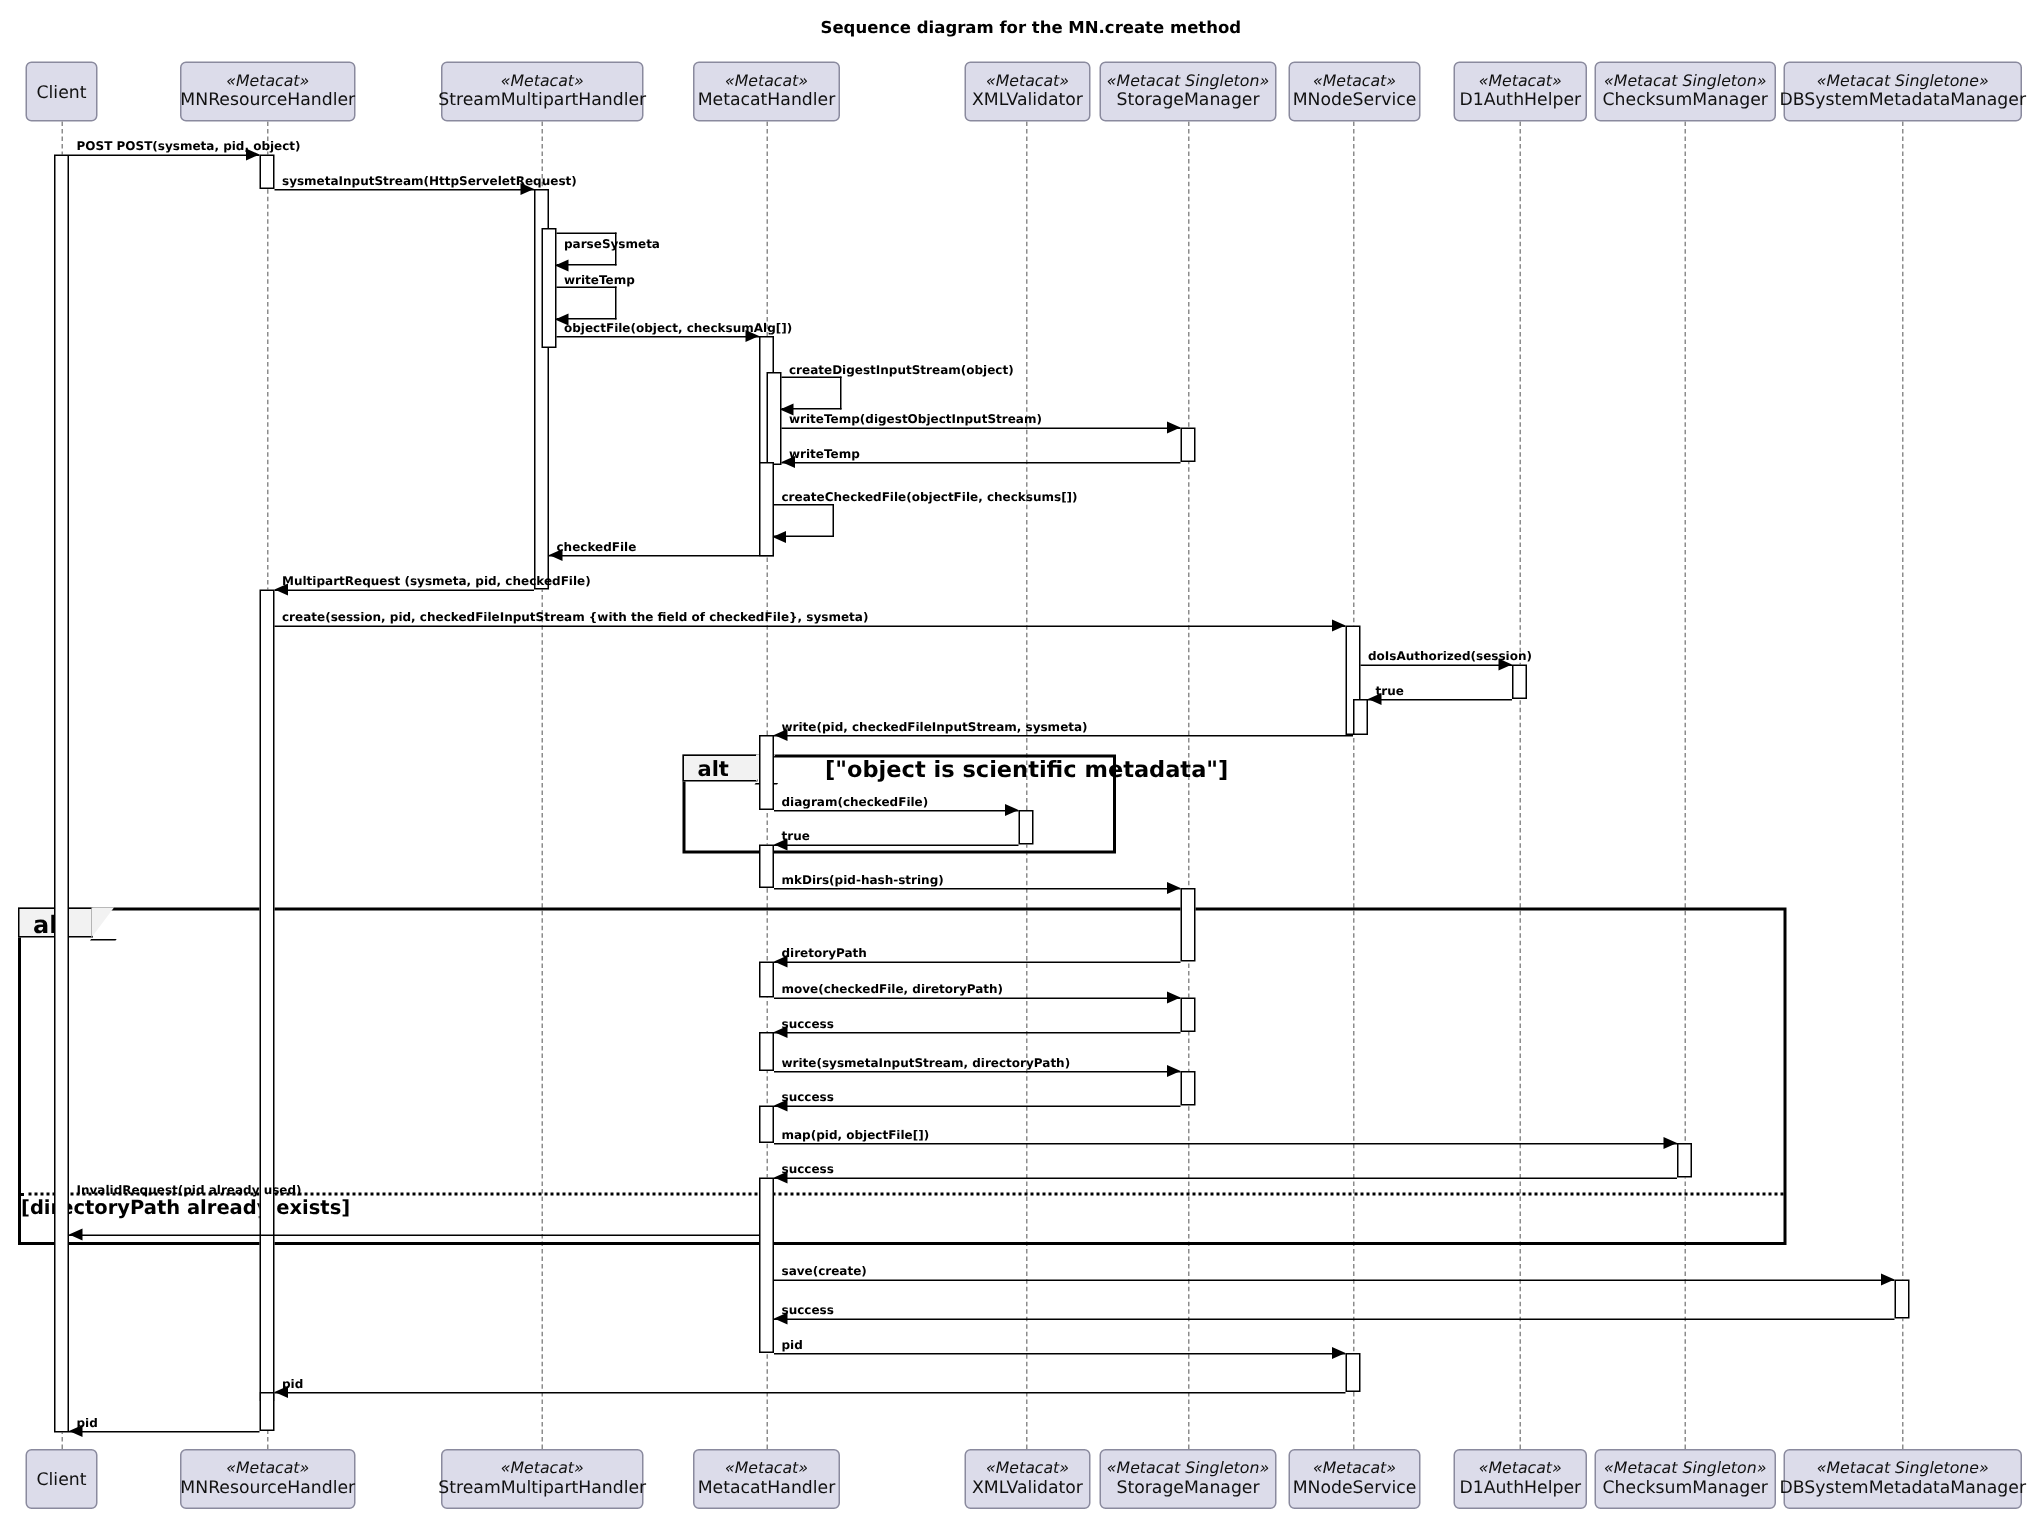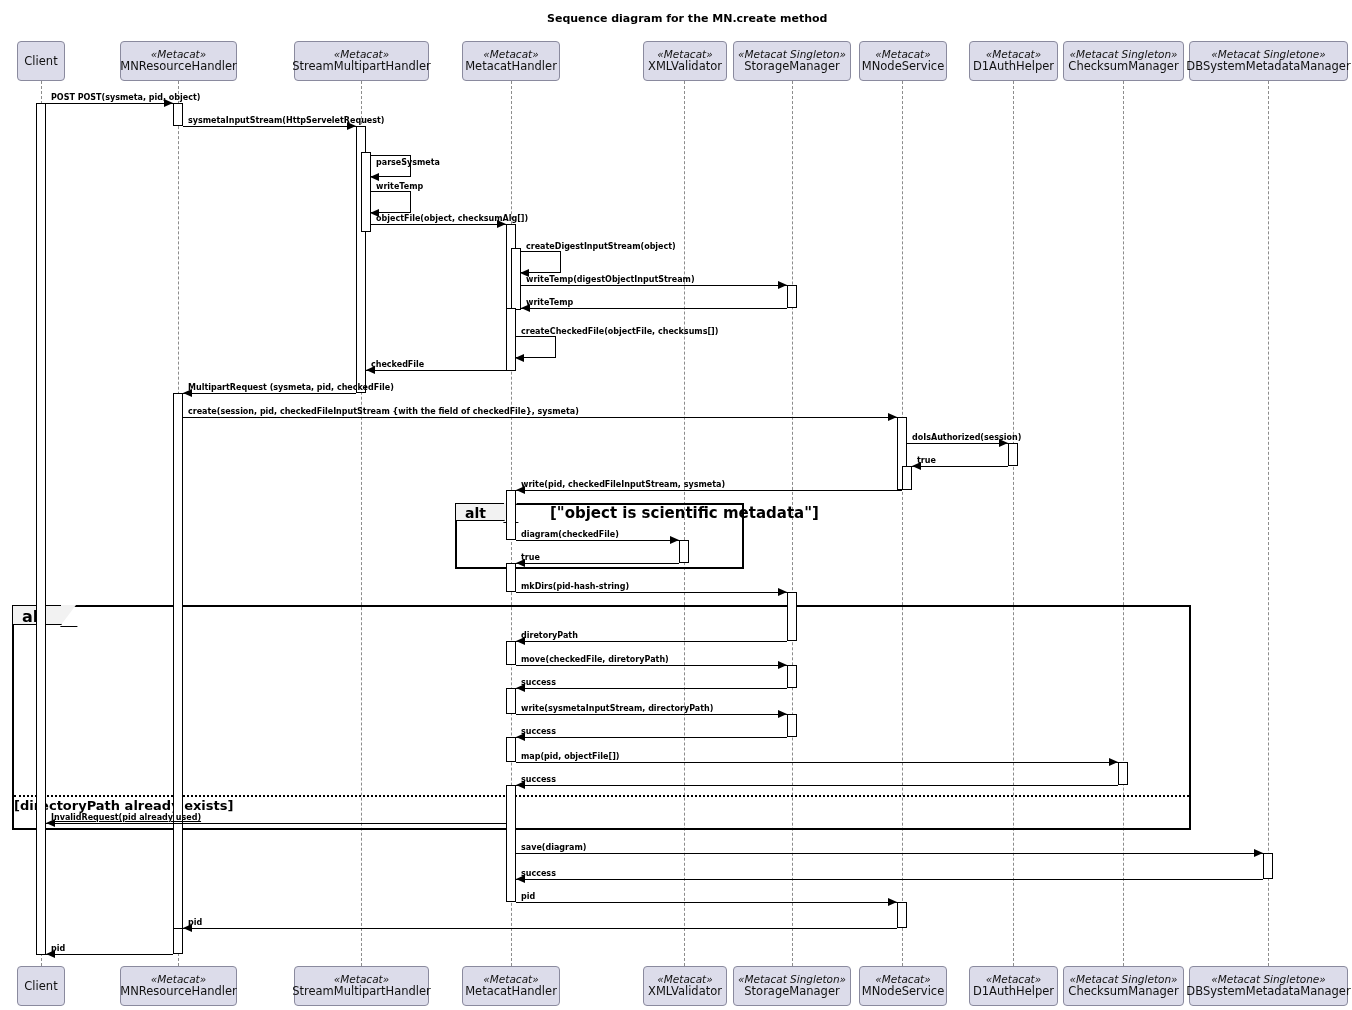--- a/index.html
+++ b/index.html
@@ -245,24 +245,24 @@
       <div class="arrowL" style="left: 516px; top: 733px;"></div>
       <div class="msglabel" style="left: 521px; top: 727px;">success</div>
       <div class="msgline" style="left: 516px; top: 762px; width: 602px;"></div>
       <div class="arrowR" style="left: 1109px; top: 758px;"></div>
       <div class="msglabel" style="left: 521px; top: 752px;">map(pid, objectFile[])</div>
       <div class="msgline" style="left: 516px; top: 785px; width: 602px;"></div>
       <div class="arrowL" style="left: 516px; top: 781px;"></div>
       <div class="msglabel" style="left: 521px; top: 775px;">success</div>
       <div class="msgline" style="left: 46px; top: 823px; width: 460px;"></div>
       <div class="arrowL" style="left: 46px; top: 819px;"></div>
-      <div class="msglabel" style="left: 51px; top: 813px; text-decoration: underline;">InvalidRequest(pid already used)</div>
+      <div class="msglabel" style="left: 51px; top: 789px;">InvalidRequest(pid already used)</div>
       <div class="msgline" style="left: 516px; top: 853px; width: 747px;"></div>
       <div class="arrowR" style="left: 1254px; top: 849px;"></div>
-      <div class="msglabel" style="left: 521px; top: 843px;">save(diagram)</div>
+      <div class="msglabel" style="left: 521px; top: 843px;">save(create)</div>
       <div class="msgline" style="left: 516px; top: 879px; width: 747px;"></div>
       <div class="arrowL" style="left: 516px; top: 875px;"></div>
       <div class="msglabel" style="left: 521px; top: 869px;">success</div>
       <div class="msgline" style="left: 516px; top: 902px; width: 381px;"></div>
       <div class="arrowR" style="left: 888px; top: 898px;"></div>
       <div class="msglabel" style="left: 521px; top: 892px;">pid</div>
       <div class="msgline" style="left: 183px; top: 928px; width: 714px;"></div>
       <div class="arrowL" style="left: 183px; top: 924px;"></div>
       <div class="msglabel" style="left: 188px; top: 918px;">pid</div>
       <div class="msgline" style="left: 46px; top: 954px; width: 127px;"></div>

